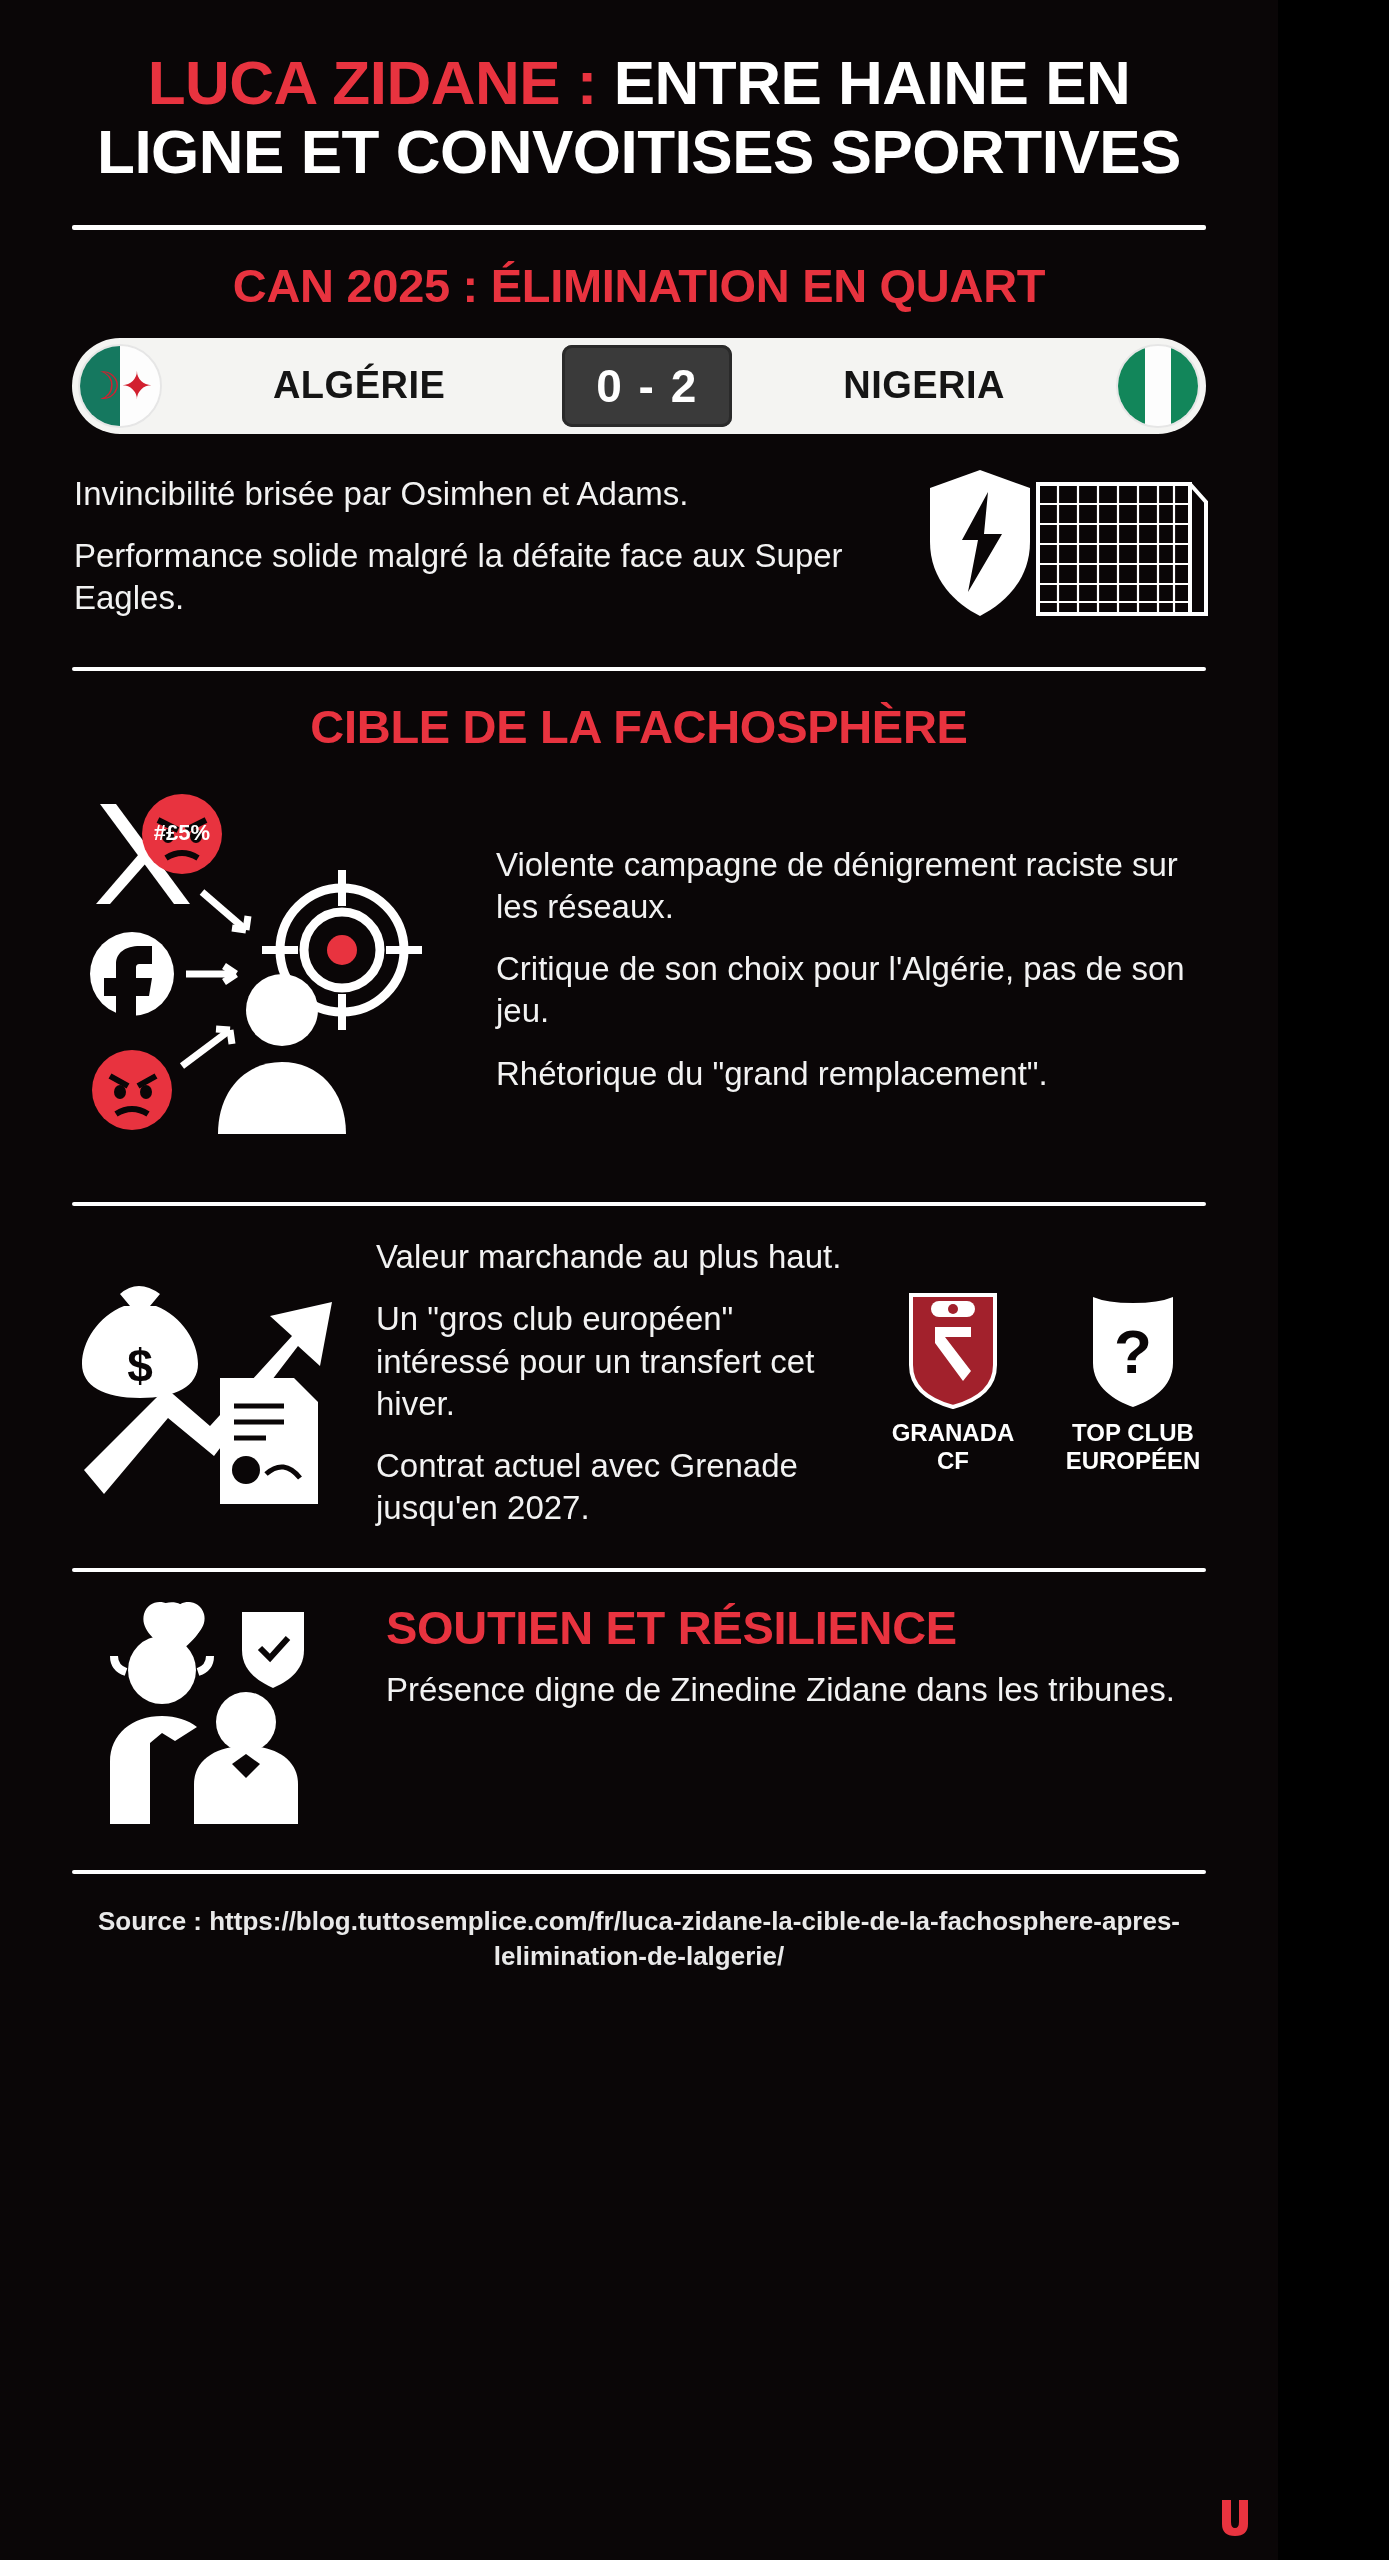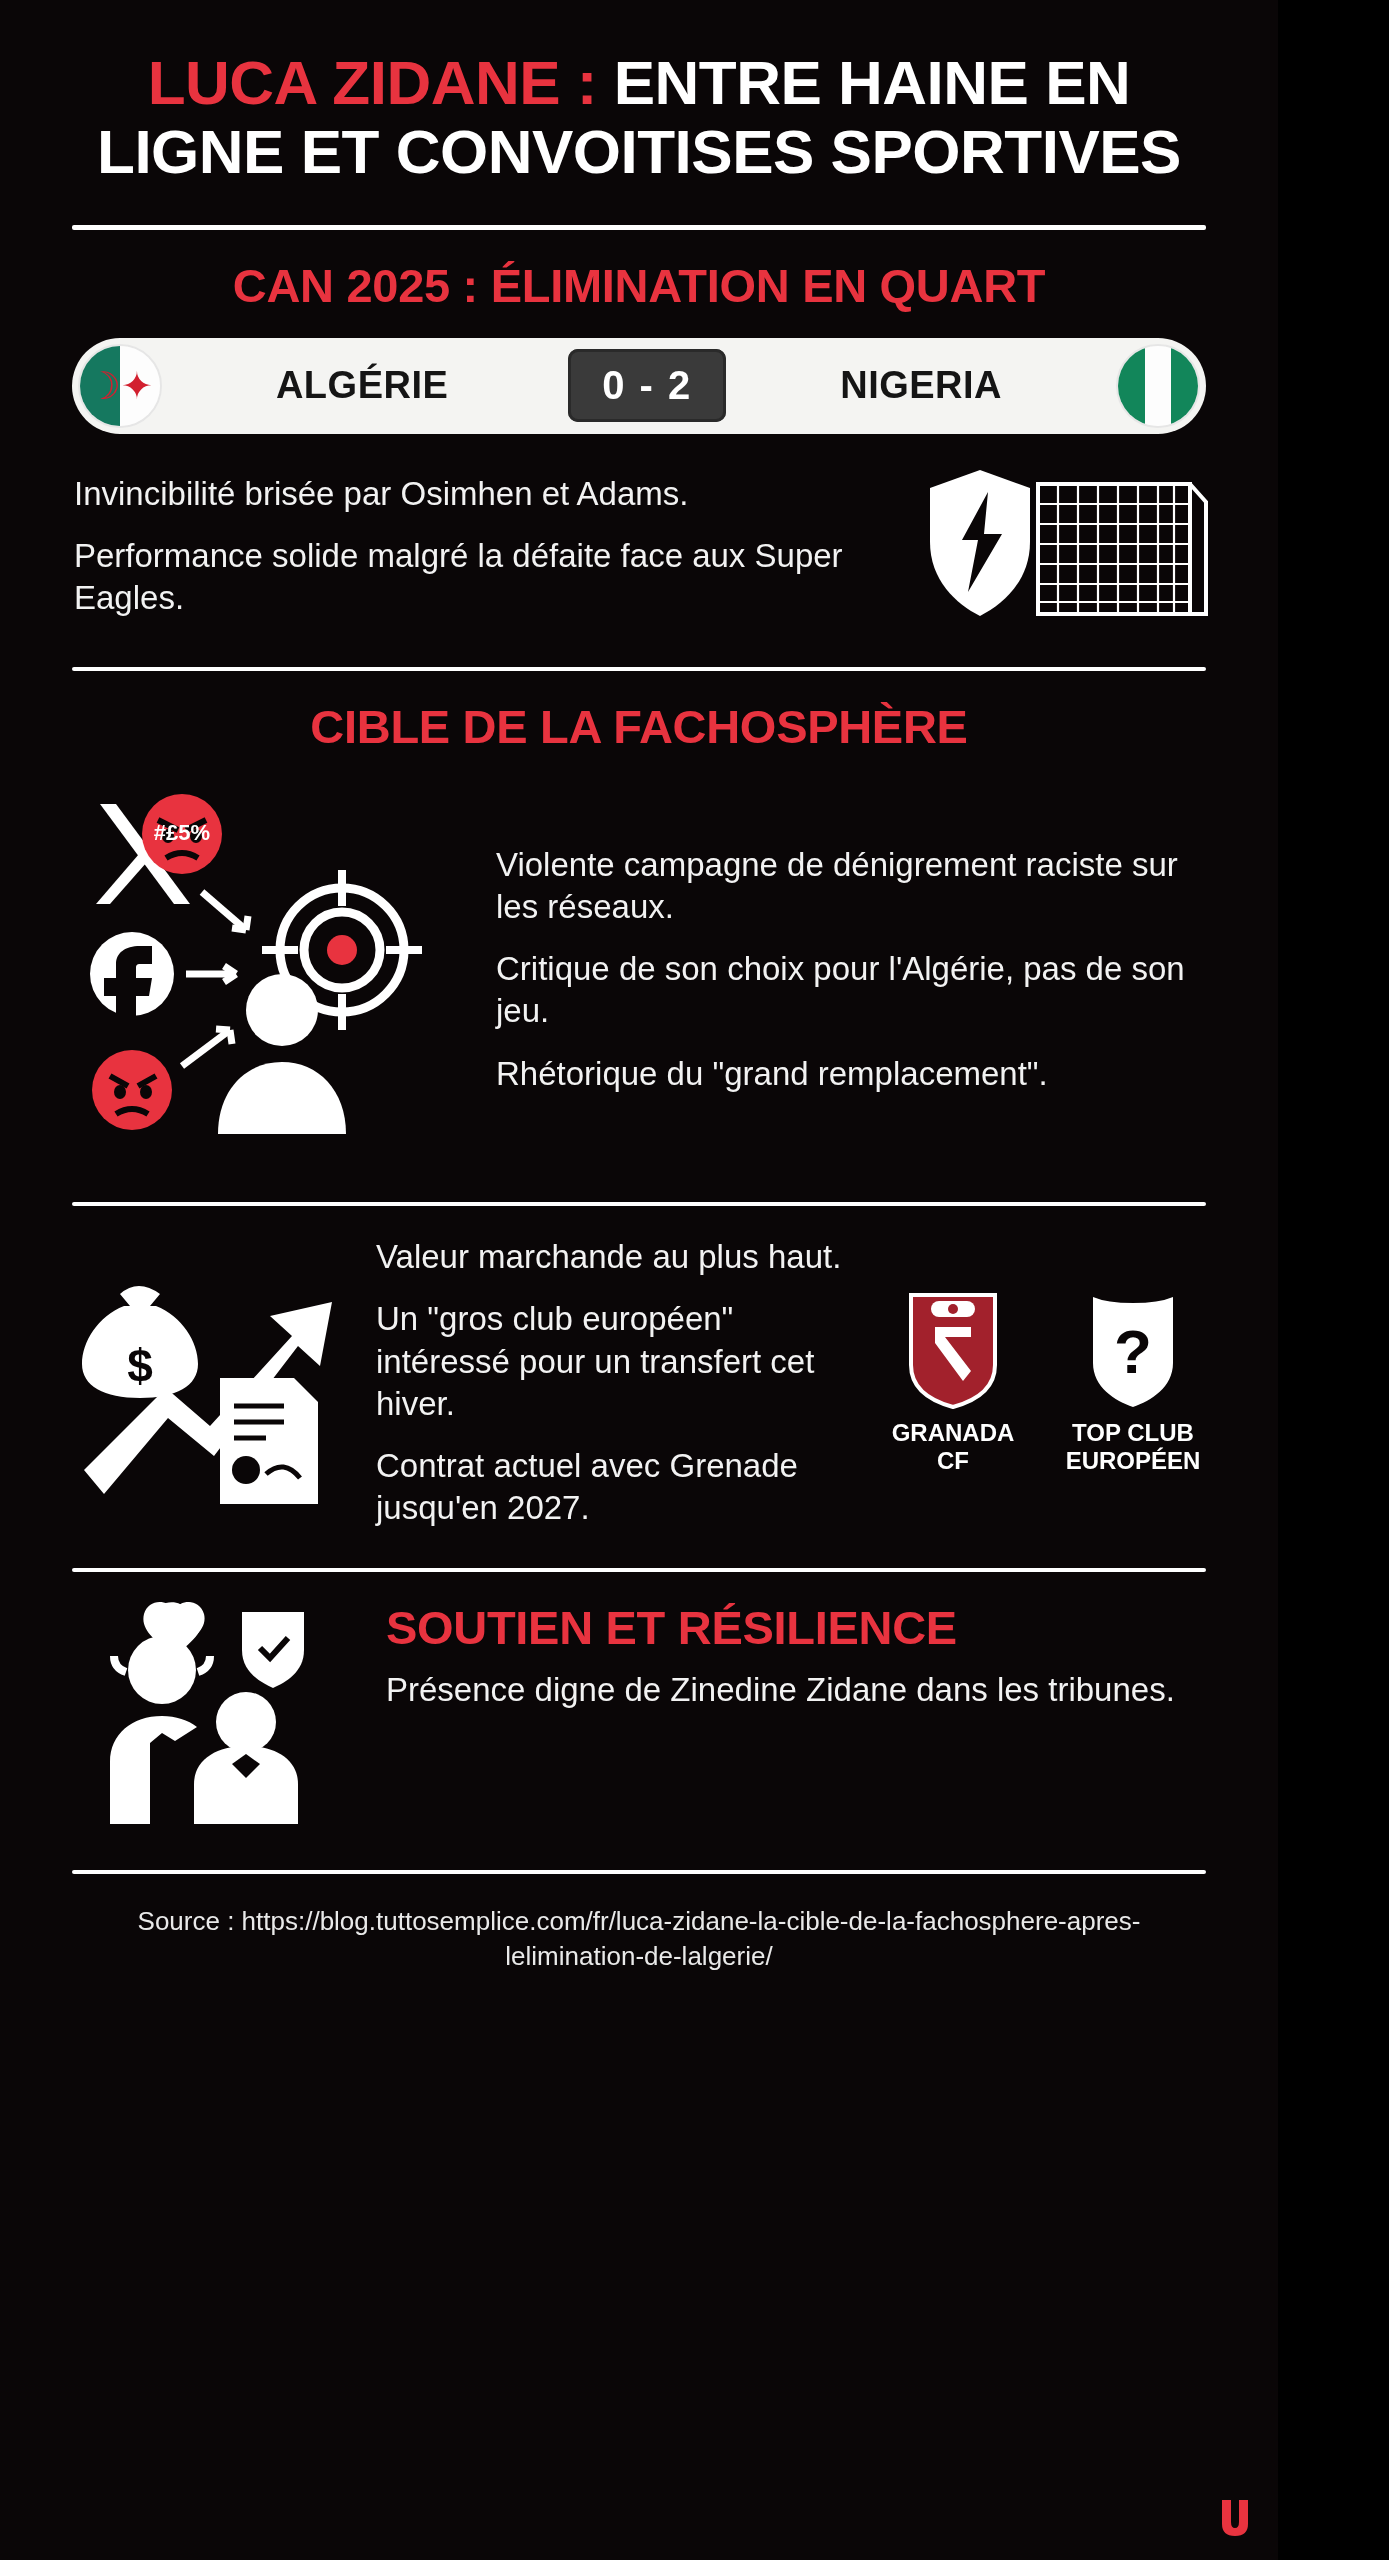--- a/index.html
+++ b/index.html
@@ -95,21 +95,21 @@
     font-size: 38px;
     color: #151515;
     text-transform: uppercase;
     letter-spacing: 0.5px;
   }
   .score-box {
     flex: 0 0 auto;
     background: #3a3a3a;
     color: #ffffff;
     font-weight: bold;
-    font-size: 40px;
+    font-size: 46px;
     padding: 14px 34px;
     border-radius: 10px;
     letter-spacing: 2px;
     box-shadow: 0 0 0 3px #2a2a2a inset;
     margin-left: 6px;
   }
   
   .row {
     display: flex;
     align-items: center;
@@ -144,20 +144,21 @@
     line-height: 1.15; text-transform: uppercase;
   }
   
   .footer {
     margin: 10px 10px 0 10px;
     text-align: center;
     color: #e9e9e9;
     font-size: 26px;
     line-height: 1.35;
     padding-bottom: 40px;
+    font-weight: bold;
   }
   .brandmark {
     position: absolute;
     right: 26px;
     bottom: 22px;
     width: 34px; height: 40px;
   }
   svg { display: block; }
 </style>
 </head>

